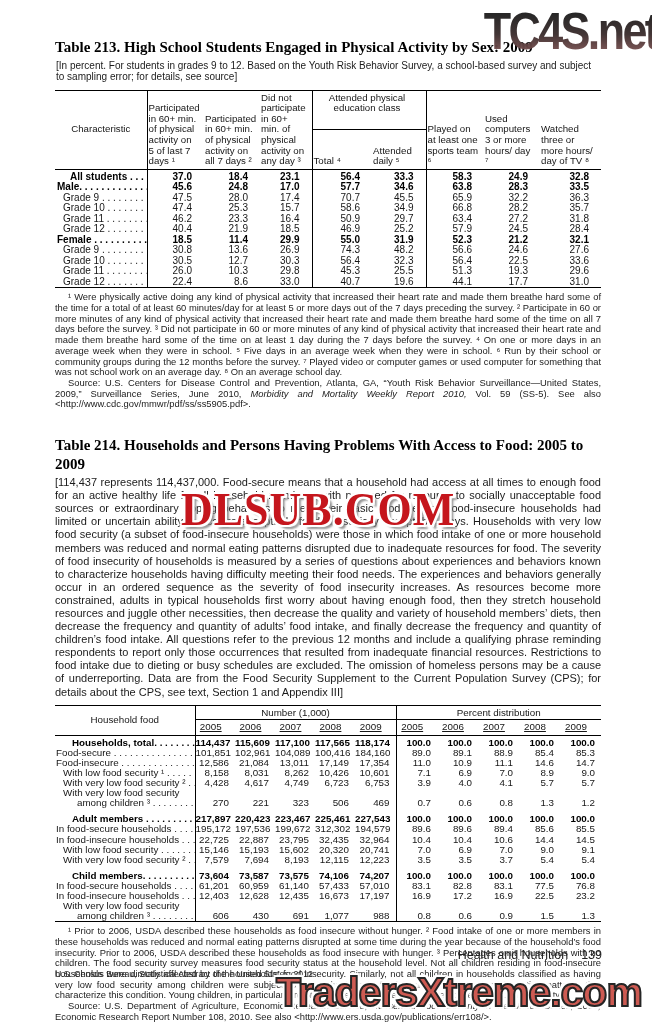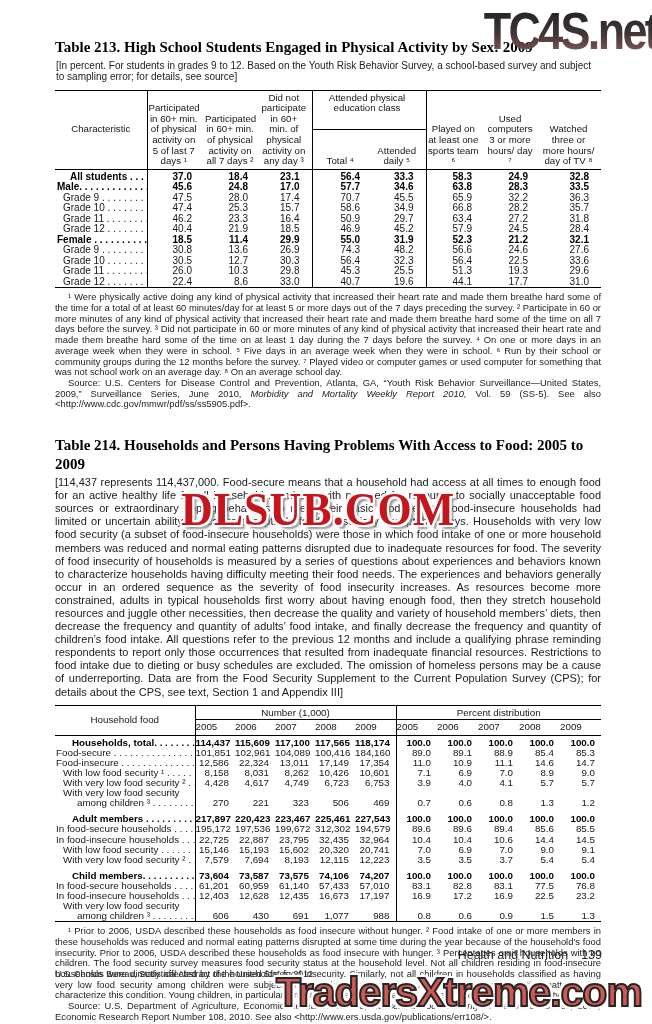--- a/index.html
+++ b/index.html
@@ -13,37 +13,37 @@
   .t-note{font-size:10px;line-height:11.6px;margin:0 0 7px 1px;color:#1b1b1b;}
   .intro{font-size:11px;line-height:13.1px;margin:1px 0 6px 0;text-align:justify;color:#1b1b1b;}
 
   
   table{border-collapse:collapse;table-layout:fixed;width:546px;
         border-top:1.5px solid #000;border-bottom:1.5px solid #000;}
   th,td{padding:0;font-weight:normal;}
   .vl{border-left:1px solid #000;}
 
   
-  .t213 th{font-size:9.7px;line-height:10.6px;vertical-align:bottom;text-align:center;
+  .t213 th{font-size:9.7px;line-height:10.6px;vertical-align:bottom;text-align:left;
            padding:2px 5px 2px 1px;}
   .t213 th.ch-char{text-align:center;vertical-align:middle;padding:2px;}
   .t213 th.ch-group{text-align:center;vertical-align:top;border-bottom:1px solid #000;padding-top:2px;}
   .t213 tbody tr:first-child td{border-top:1.5px solid #000;padding-top:2px;}
   .t213 td{font-size:10px;line-height:10.5px;}
   .t213 td.num{text-align:right;padding-right:12px;}
   .t213 td.lab{white-space:nowrap;overflow:hidden;padding-left:2px;}
   .t213 td.lab.c-all{padding-left:15px;}
   .t213 td.lab.g{padding-left:8px;}
   .b{font-weight:700;color:#000;}
 
   
   .t214 th{font-size:9.8px;line-height:10.5px;}
   .t214 th.ch-char{text-align:center;vertical-align:middle;}
   .t214 th.ch-group{text-align:center;vertical-align:top;border-bottom:1px solid #000;padding:2px 0 1px 0;}
-  .t214 th.yr{text-align:left;vertical-align:bottom;padding:2px 9px 2px 0;}
+  .t214 th.yr{text-align:center;vertical-align:bottom;padding:2px 9px 2px 0;text-decoration:underline;}
   .t214 tbody tr:first-child td{border-top:1.5px solid #000;padding-top:2px;}
   .t214 td{font-size:9.8px;line-height:10.1px;}
   .t214 td.num{text-align:right;padding-right:6px;}
   .t214 td.lab{white-space:nowrap;overflow:hidden;padding-left:1px;}
   .t214 td.lab.ind1{padding-left:8px;}
   .t214 td.lab.ind2{padding-left:17px;}
   .t214 td.lab .l2{padding-left:14px;}
   .t214 tr.gap td{padding-top:6px;}
   .t214 td{vertical-align:bottom;}
 
@@ -167,21 +167,21 @@
             <td class="num vl">63.4</td>
             <td class="num">27.2</td>
             <td class="num">31.8</td>
           </tr>
           <tr>
             <td class="lab g">Grade 12 . . . . . . . .</td>
             <td class="num vl">40.4</td>
             <td class="num">21.9</td>
             <td class="num">18.5</td>
             <td class="num vl">46.9</td>
-            <td class="num">45.2</td>
+            <td class="num">25.2</td>
             <td class="num vl">57.9</td>
             <td class="num">24.5</td>
             <td class="num">28.4</td>
           </tr>
           <tr>
             <td class="lab  b">Female . . . . . . . . . .</td>
             <td class="num vl b">18.5</td>
             <td class="num b">11.4</td>
             <td class="num b">29.9</td>
             <td class="num vl b">55.0</td>
@@ -303,21 +303,21 @@
             <td class="num">184,160</td>
             <td class="num vl">89.0</td>
             <td class="num">89.1</td>
             <td class="num">88.9</td>
             <td class="num">85.4</td>
             <td class="num">85.3</td>
           </tr>
           <tr>
             <td class="lab ">Food-insecure  . . . . . . . . . . . . . .</td>
             <td class="num vl">12,586</td>
-            <td class="num">22,324</td>
+            <td class="num">21,084</td>
             <td class="num">13,011</td>
             <td class="num">17,149</td>
             <td class="num">17,354</td>
             <td class="num vl">11.0</td>
             <td class="num">10.9</td>
             <td class="num">11.1</td>
             <td class="num">14.6</td>
             <td class="num">14.7</td>
           </tr>
           <tr>

